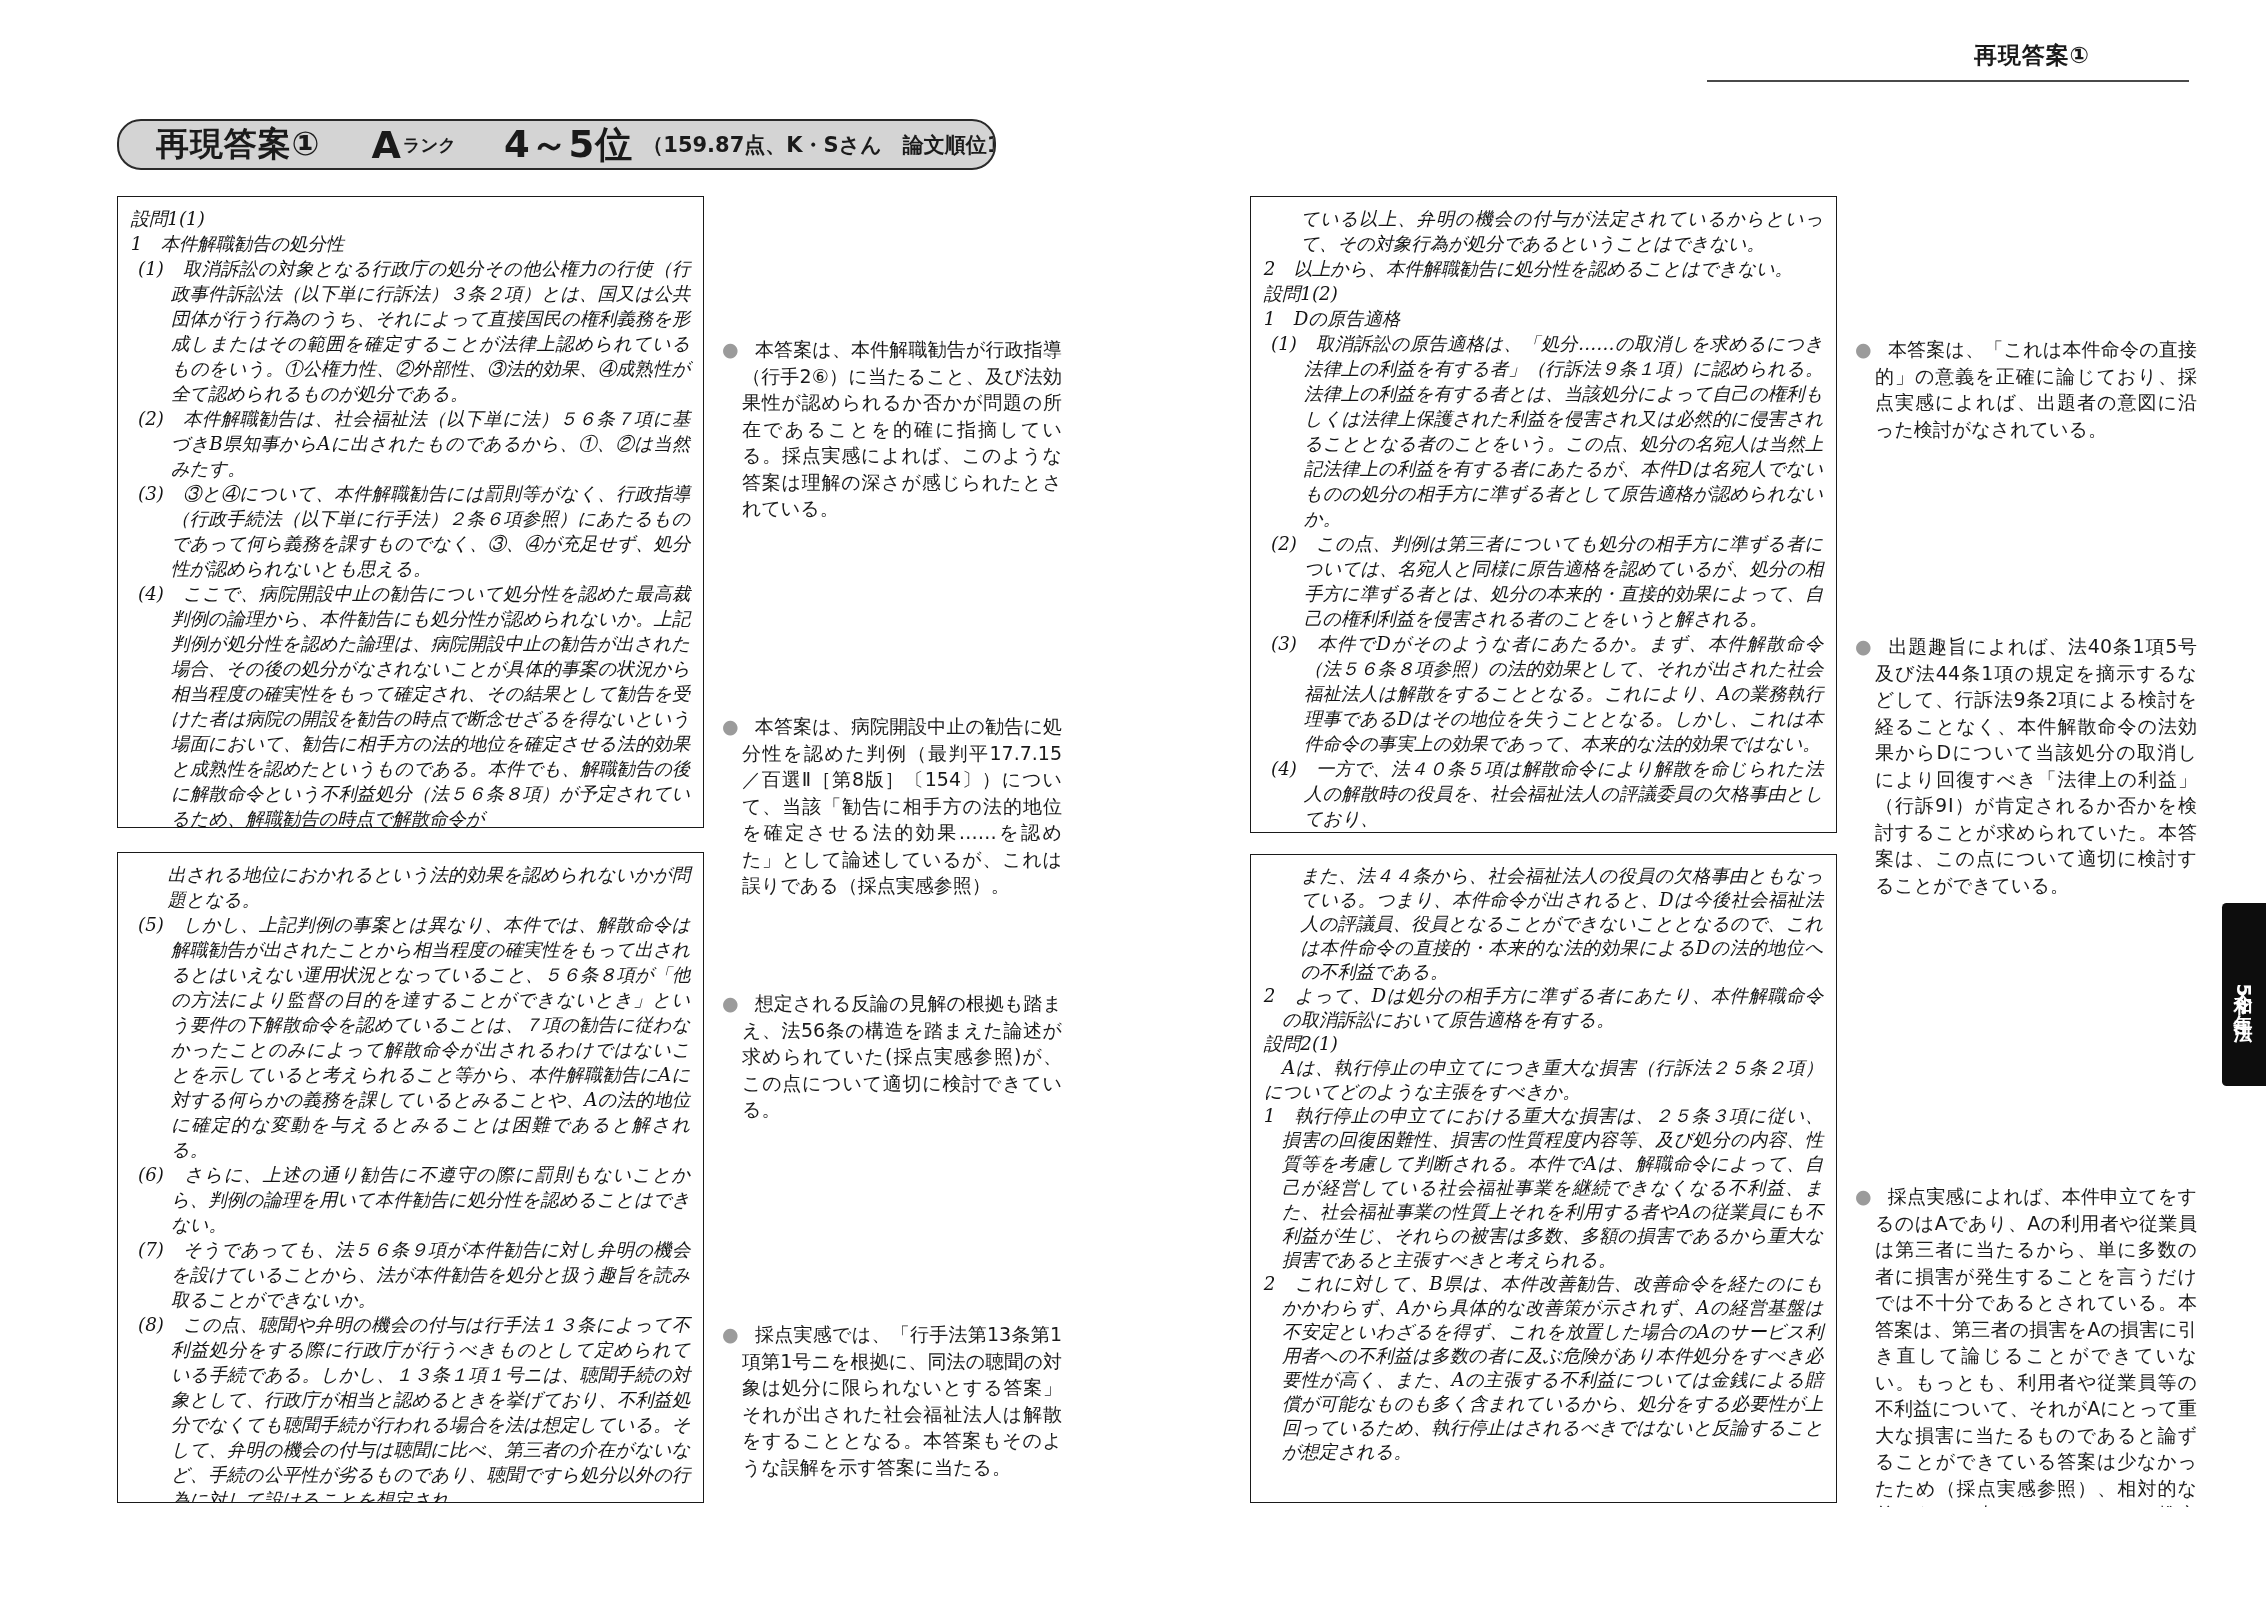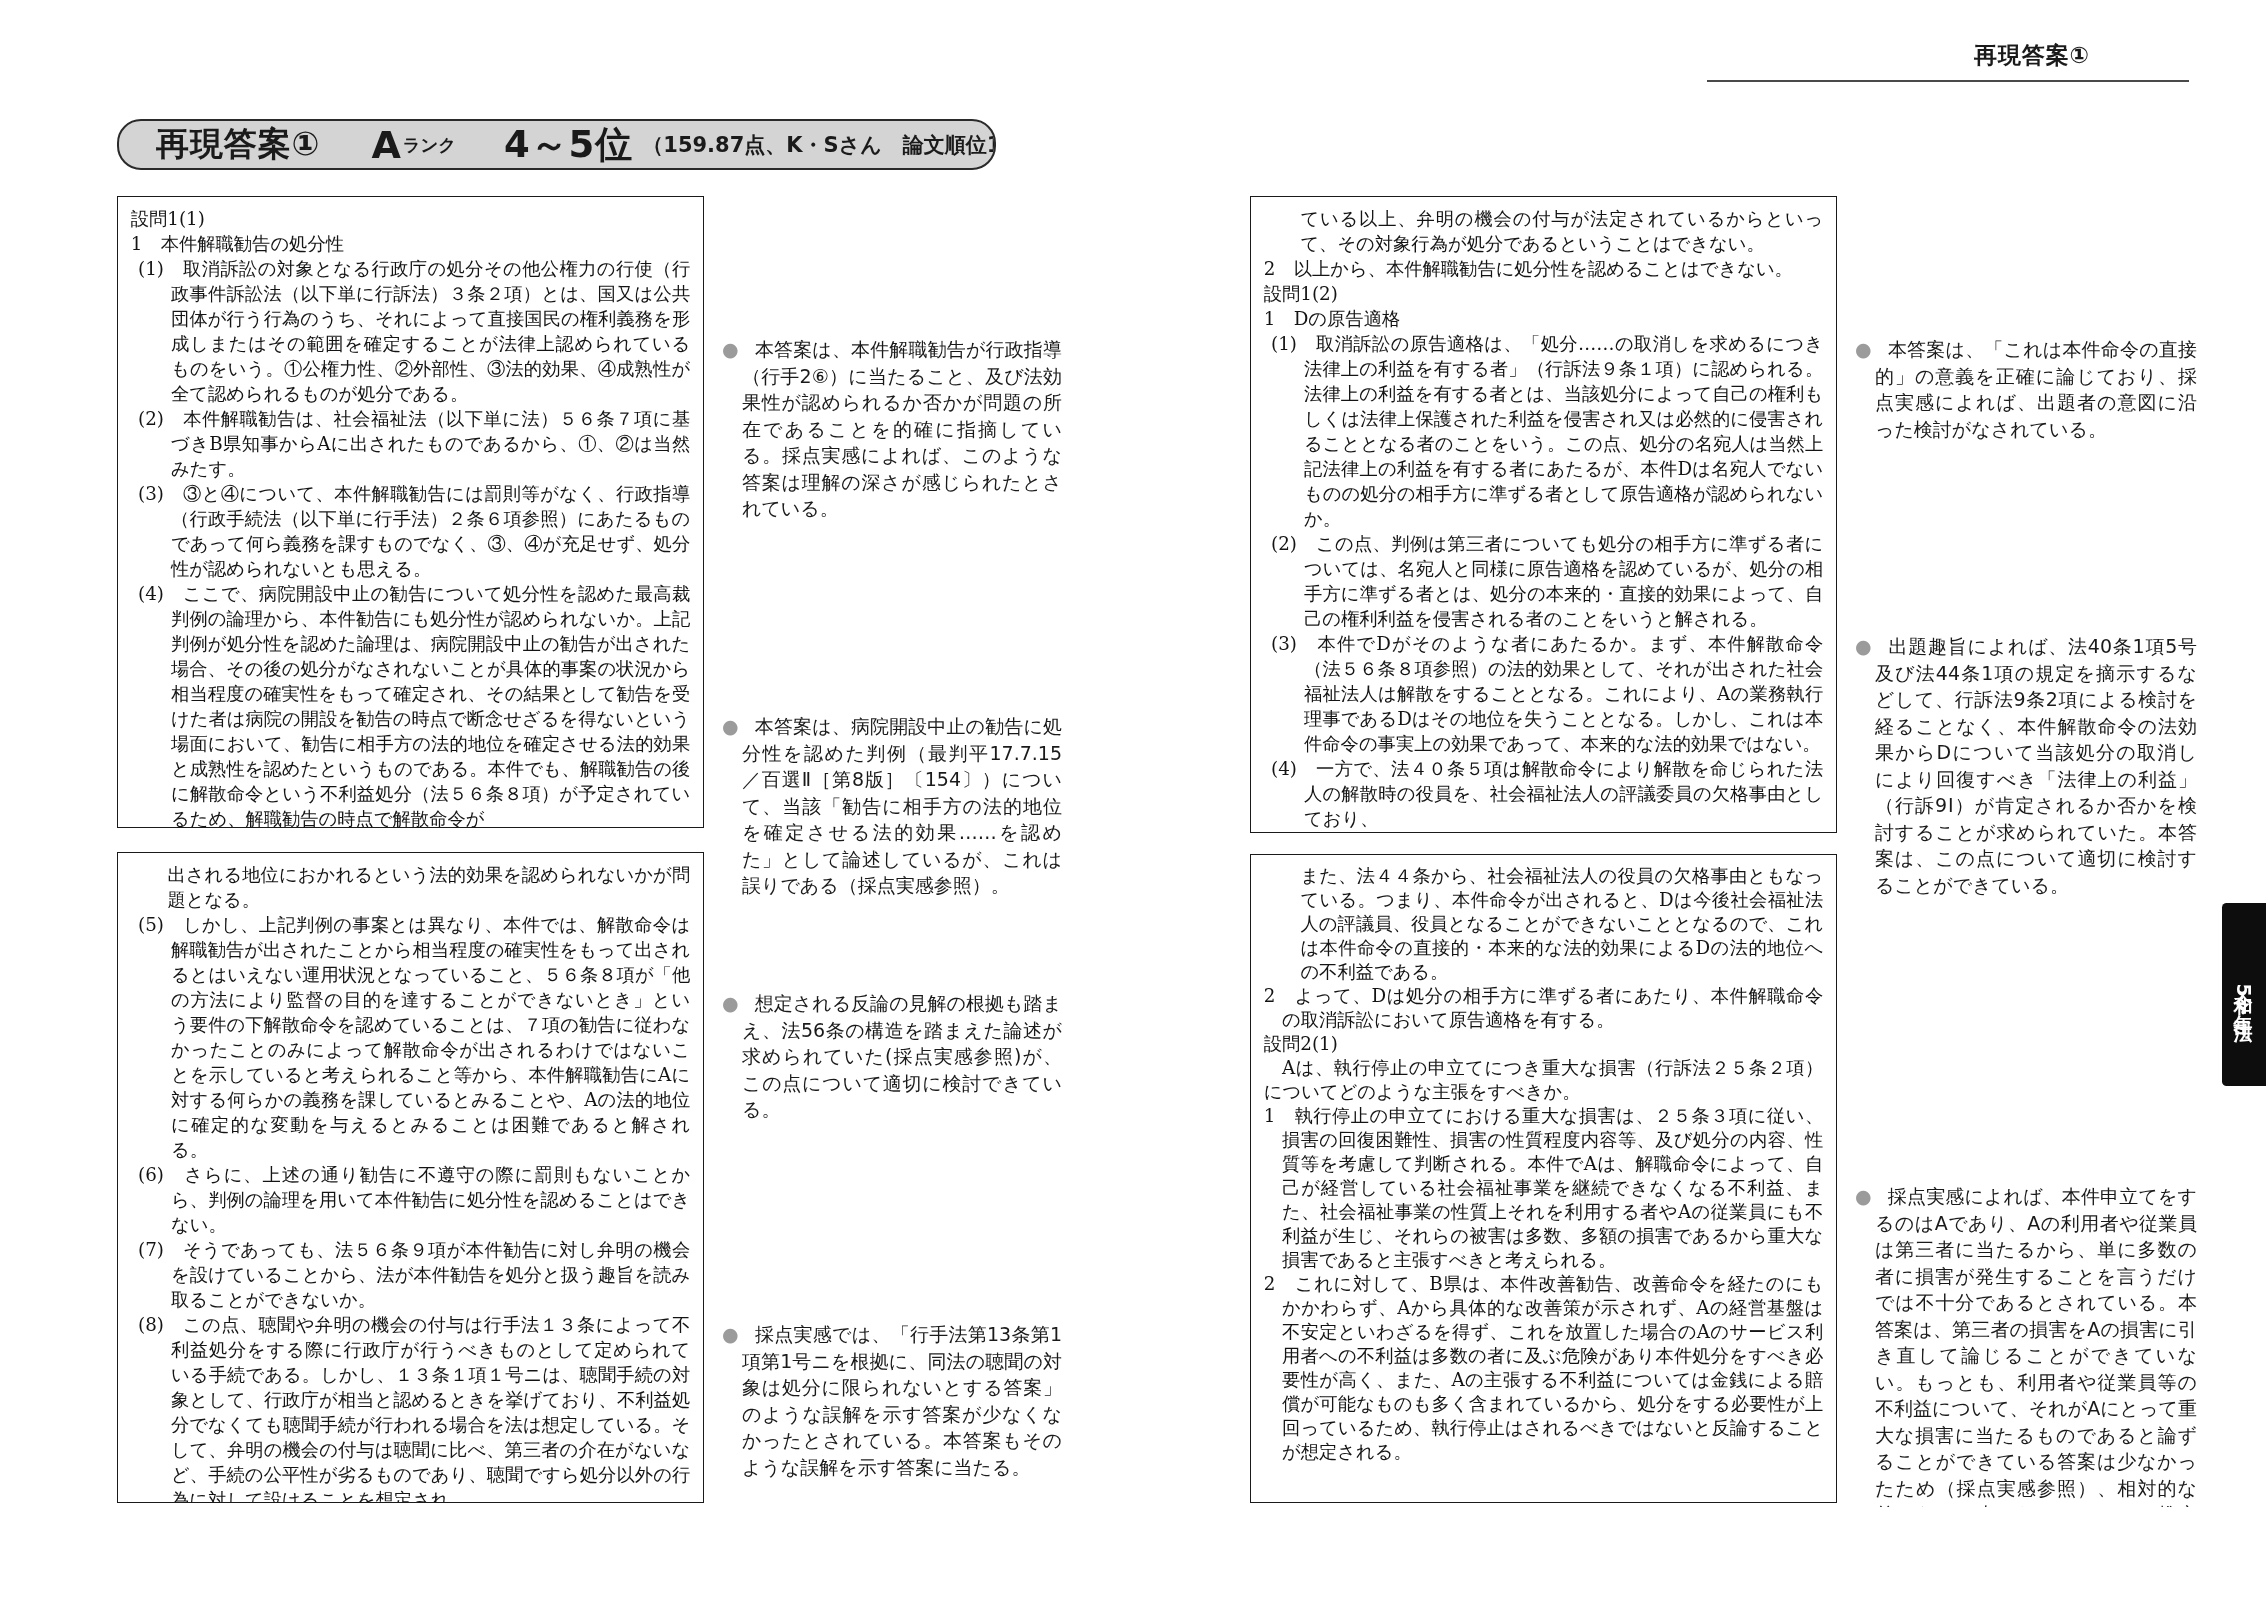--- a/index.html
+++ b/index.html
@@ -35,21 +35,21 @@
   .txtbox{
     position:absolute; background:#ffffff; border:1.8px solid #1a1a1a;
     box-sizing:border-box; padding:9.1px 12.8px; overflow:hidden;
     font-family:"DejaVu Serif","Liberation Serif",serif;
     font-size:18.3px; line-height:25px; color:#141414;
   }
   #lbox1{left:117px; top:196px; width:587px; height:632px;}
   #lbox2{left:117px; top:852px; width:587px; height:651px;}
   #rbox1{left:1250px; top:196px; width:587px; height:637px;}
   #rbox2{left:1250px; top:854px; width:587px; height:649px; line-height:24px;}
-  .bp{margin:0; text-align:justify;}
+  .bp{margin:0; text-align:justify;font-style:italic;}
   .p-h0{padding-left:0;}
   .p-h1{padding-left:1em; text-indent:-1em;}
   .p-n{padding-left:2.2em; text-indent:-1.8em;}
   .p-c2{padding-left:2em; text-indent:0;}
   .p-f1{text-indent:1em;}
   
   .ann-col{position:absolute; top:0; height:1618px;}
   #lanns{left:722px; width:340px;}
   #ranns{left:1855px; width:342px;}
   .ann{
@@ -145,21 +145,21 @@
       <p class="bp p-f1">Aは、執行停止の申立てにつき重大な損害（行訴法２５条２項）についてどのような主張をすべきか。</p>
       <p class="bp p-h1">1　執行停止の申立てにおける重大な損害は、２５条３項に従い、損害の回復困難性、損害の性質程度内容等、及び処分の内容、性質等を考慮して判断される。本件でAは、解職命令によって、自己が経営している社会福祉事業を継続できなくなる不利益、また、社会福祉事業の性質上それを利用する者やAの従業員にも不利益が生じ、それらの被害は多数、多額の損害であるから重大な損害であると主張すべきと考えられる。</p>
       <p class="bp p-h1">2　これに対して、B県は、本件改善勧告、改善命令を経たのにもかかわらず、Aから具体的な改善策が示されず、Aの経営基盤は不安定といわざるを得ず、これを放置した場合のAのサービス利用者への不利益は多数の者に及ぶ危険があり本件処分をすべき必要性が高く、また、Aの主張する不利益については金銭による賠償が可能なものも多く含まれているから、処分をする必要性が上回っているため、執行停止はされるべきではないと反論することが想定される。</p>
     </div>
 
   <div class="ann-col" id="lanns">
 
   <div class="ann"><span class="bullet">●</span><span class="ann-text">本答案は、本件解職勧告が行政指導（行手2⑥）に当たること、及び法効果性が認められるか否かが問題の所在であることを的確に指摘している。採点実感によれば、このような答案は理解の深さが感じられたとされている。</span></div>
       <div class="ann"><span class="bullet">●</span><span class="ann-text">本答案は、病院開設中止の勧告に処分性を認めた判例（最判平17.7.15／百選Ⅱ［第8版］〔154〕）について、当該「勧告に相手方の法的地位を確定させる法的効果……を認めた」として論述しているが、これは誤りである（採点実感参照）。</span></div>
       <div class="ann"><span class="bullet">●</span><span class="ann-text">想定される反論の見解の根拠も踏まえ、法56条の構造を踏まえた論述が求められていた(採点実感参照)が、この点について適切に検討できている。</span></div>
-      <div class="ann"><span class="bullet">●</span><span class="ann-text">採点実感では、「行手法第13条第1項第1号ニを根拠に、同法の聴聞の対象は処分に限られないとする答案」のような誤解を示す答案が少なくなかったとされている。本答案もそのような誤解を示す答案に当たる。</span></div>
+      <div class="ann"><span class="bullet">●</span><span class="ann-text">採点実感では、「行手法第13条第1項第1号ニを根拠に、同法の聴聞の対象は処分に限られないとする答案」それが出された社会福祉法人は解散をすることとなる。本答案もそのような誤解を示す答案に当たる。</span></div>
     </div>
 
   <div class="ann-col" id="ranns">
 
   <div class="ann"><span class="bullet">●</span><span class="ann-text">本答案は、「これは本件命令の直接的」の意義を正確に論じており、採点実感によれば、出題者の意図に沿った検討がなされている。</span></div>
       <div class="ann"><span class="bullet">●</span><span class="ann-text">出題趣旨によれば、法40条1項5号及び法44条1項の規定を摘示するなどして、行訴法9条2項による検討を経ることなく、本件解散命令の法効果からDについて当該処分の取消しにより回復すべき「法律上の利益」（行訴9Ⅰ）が肯定されるか否かを検討することが求められていた。本答案は、この点について適切に検討することができている。</span></div>
       <div class="ann"><span class="bullet">●</span><span class="ann-text">採点実感によれば、本件申立てをするのはAであり、Aの利用者や従業員は第三者に当たるから、単に多数の者に損害が発生することを言うだけでは不十分であるとされている。本答案は、第三者の損害をAの損害に引き直して論じることができていない。もっとも、利用者や従業員等の不利益について、それがAにとって重大な損害に当たるものであると論ずることができている答案は少なかったため（採点実感参照）、相対的な差はあまり生じなかったものと推察される。</span></div>
     </div>
 
   <div class="side-tab">令和5年・司法</div>

